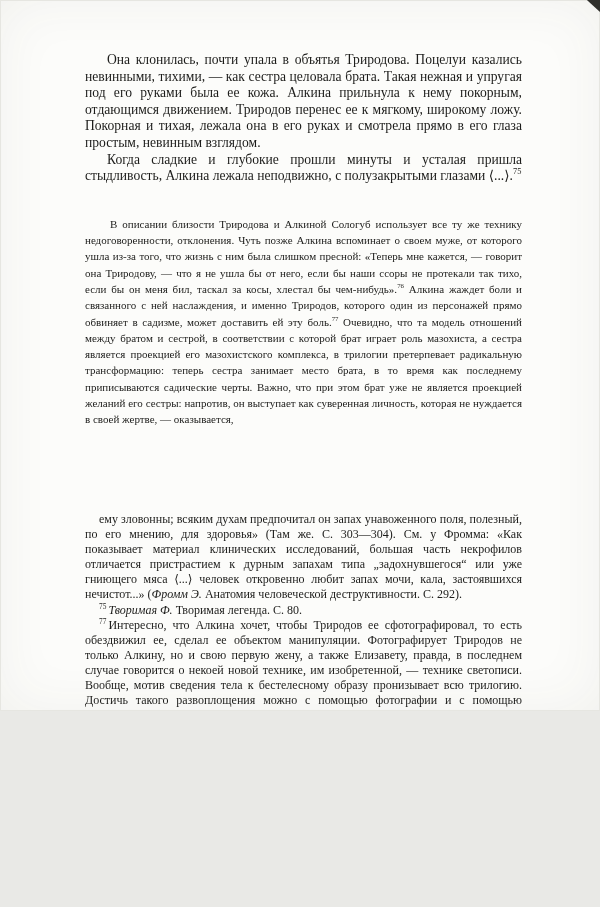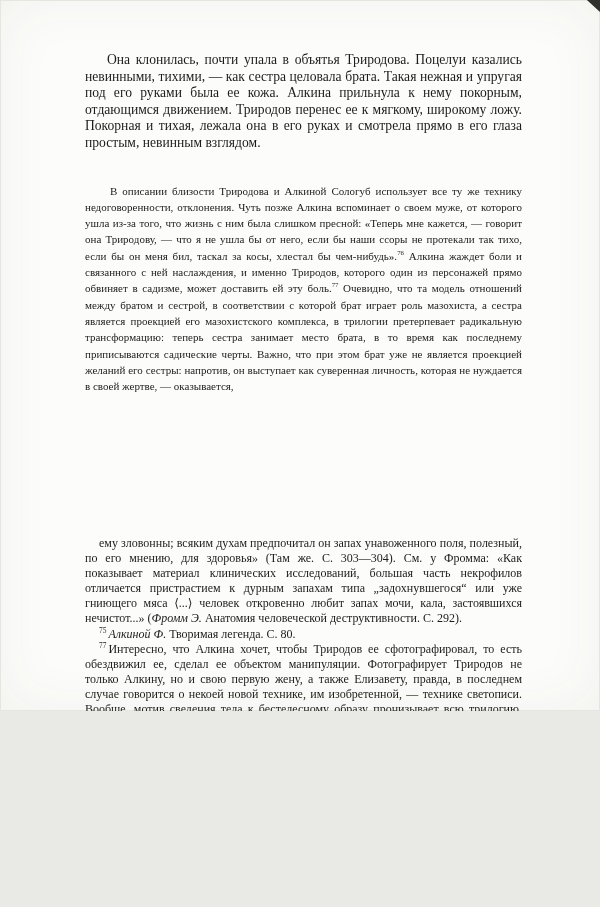--- a/index.html
+++ b/index.html
@@ -49,21 +49,21 @@
     text-align: justify;
     text-indent: 25px;
   }
   sup {
     font-size: 0.62em;
     line-height: 0;
   }
   .footnotes {
     position: absolute;
     left: 85px;
-    top: 536px;
+    top: 512px;
     width: 437px;
     font-size: 12px;
     line-height: 15.1px;
     text-align: justify;
   }
   .fn {
     margin: 0;
     text-indent: 14px;
   }
   .fn sup {
@@ -83,31 +83,32 @@
 <body>
 
 <div class="page">
 
   <div class="corner-mark"></div>
 
   <div class="text-block">
 
     <div class="quote">
       <p class="q-para">Она клонилась, почти упала в объятья Триродова. Поцелуи казались невинными, тихими, — как сестра целовала брата. Такая нежная и упругая под его руками была ее кожа. Алкина прильнула к нему покорным, отдающимся движением. Триродов перенес ее к мягкому, широкому ложу. Покорная и тихая, лежала она в его руках и смотрела прямо в его глаза простым, невинным взглядом.</p>
+      <p class="q-para"><span>Когда сладкие и глубокие прошли минуты и усталая пришла стыдливость, Алкина лежала неподвижно, с полузакрытыми глазами ⟨...⟩.</span><sup>75</sup></p>
     </div>
 
     <p class="main-para"><span>В описании близости Триродова и Алкиной Сологуб использует все ту же технику недоговоренности, отклонения. Чуть позже Алкина вспоминает о своем муже, от которого ушла из-за того, что жизнь с ним была слишком пресной: «Теперь мне кажется, — говорит она Триродову, — что я не ушла бы от него, если бы наши ссоры не протекали так тихо, если бы он меня бил, таскал за косы, хлестал бы чем-нибудь».</span><sup>76</sup><span> Алкина жаждет боли и связанного с ней наслаждения, и именно Триродов, которого один из персонажей прямо обвиняет в садизме, может доставить ей эту боль.</span><sup>77</sup><span> Очевидно, что та модель отношений между братом и сестрой, в соответствии с которой брат играет роль мазохиста, а сестра является проекцией его мазохистского комплекса, в трилогии претерпевает радикальную трансформацию: теперь сестра занимает место брата, в то время как последнему приписываются садические черты. Важно, что при этом брат уже не является проекцией желаний его сестры: напротив, он выступает как суверенная личность, которая не нуждается в своей жертве, — оказывается,</span></p>
 
   </div>
 
   <div class="footnotes">
 
     <p class="fn"><span>ему зловонны; всяким духам предпочитал он запах унавоженного поля, полезный, по его мнению, для здоровья» (Там же. С. 303—304). См. у Фромма: «Как показывает материал клинических исследований, большая часть некрофилов отличается пристрастием к дурным запахам типа „задохнувшегося“ или уже гниющего мяса ⟨...⟩ человек откровенно любит запах мочи, кала, застоявшихся нечистот...» (</span><i>Фромм Э.</i><span> Анатомия человеческой деструктивности. С. 292).</span></p>
 
-    <p class="fn"><sup>75</sup><i>Алкиной Ф.</i><span> Творимая легенда. С. 80.</span></p>
+    <p class="fn"><sup>75</sup><i>Творимая Ф.</i><span> Творимая легенда. С. 80.</span></p>
 
 
     <p class="fn"><sup>77</sup><span>Интересно, что Алкина хочет, чтобы Триродов ее сфотографировал, то есть обездвижил ее, сделал ее объектом манипуляции. Фотографирует Триродов не только Алкину, но и свою первую жену, а также Елизавету, правда, в последнем случае говорится о некоей новой технике, им изобретенной, — технике светописи. Вообще, мотив сведения тела к бестелесному образу пронизывает всю трилогию. Достичь такого развоплощения можно с помощью фотографии и с помощью живописи, недаром в «Дыме и пепле» тихие дети — создания Триродова — похожи на силуэты, нарисованные на темном занавесе. Запечатление образа равнозначно уничтожению тела, поэтому и умирает Астольф, отрок-любовник королевы Ортруды, изображенный ею на картине, а другая модель королевы — ее любовница Афра — погружается в гипнотический сон.</span></p>
 
   </div>
 
   <div class="page-number">284</div>
 
 </div>
 

